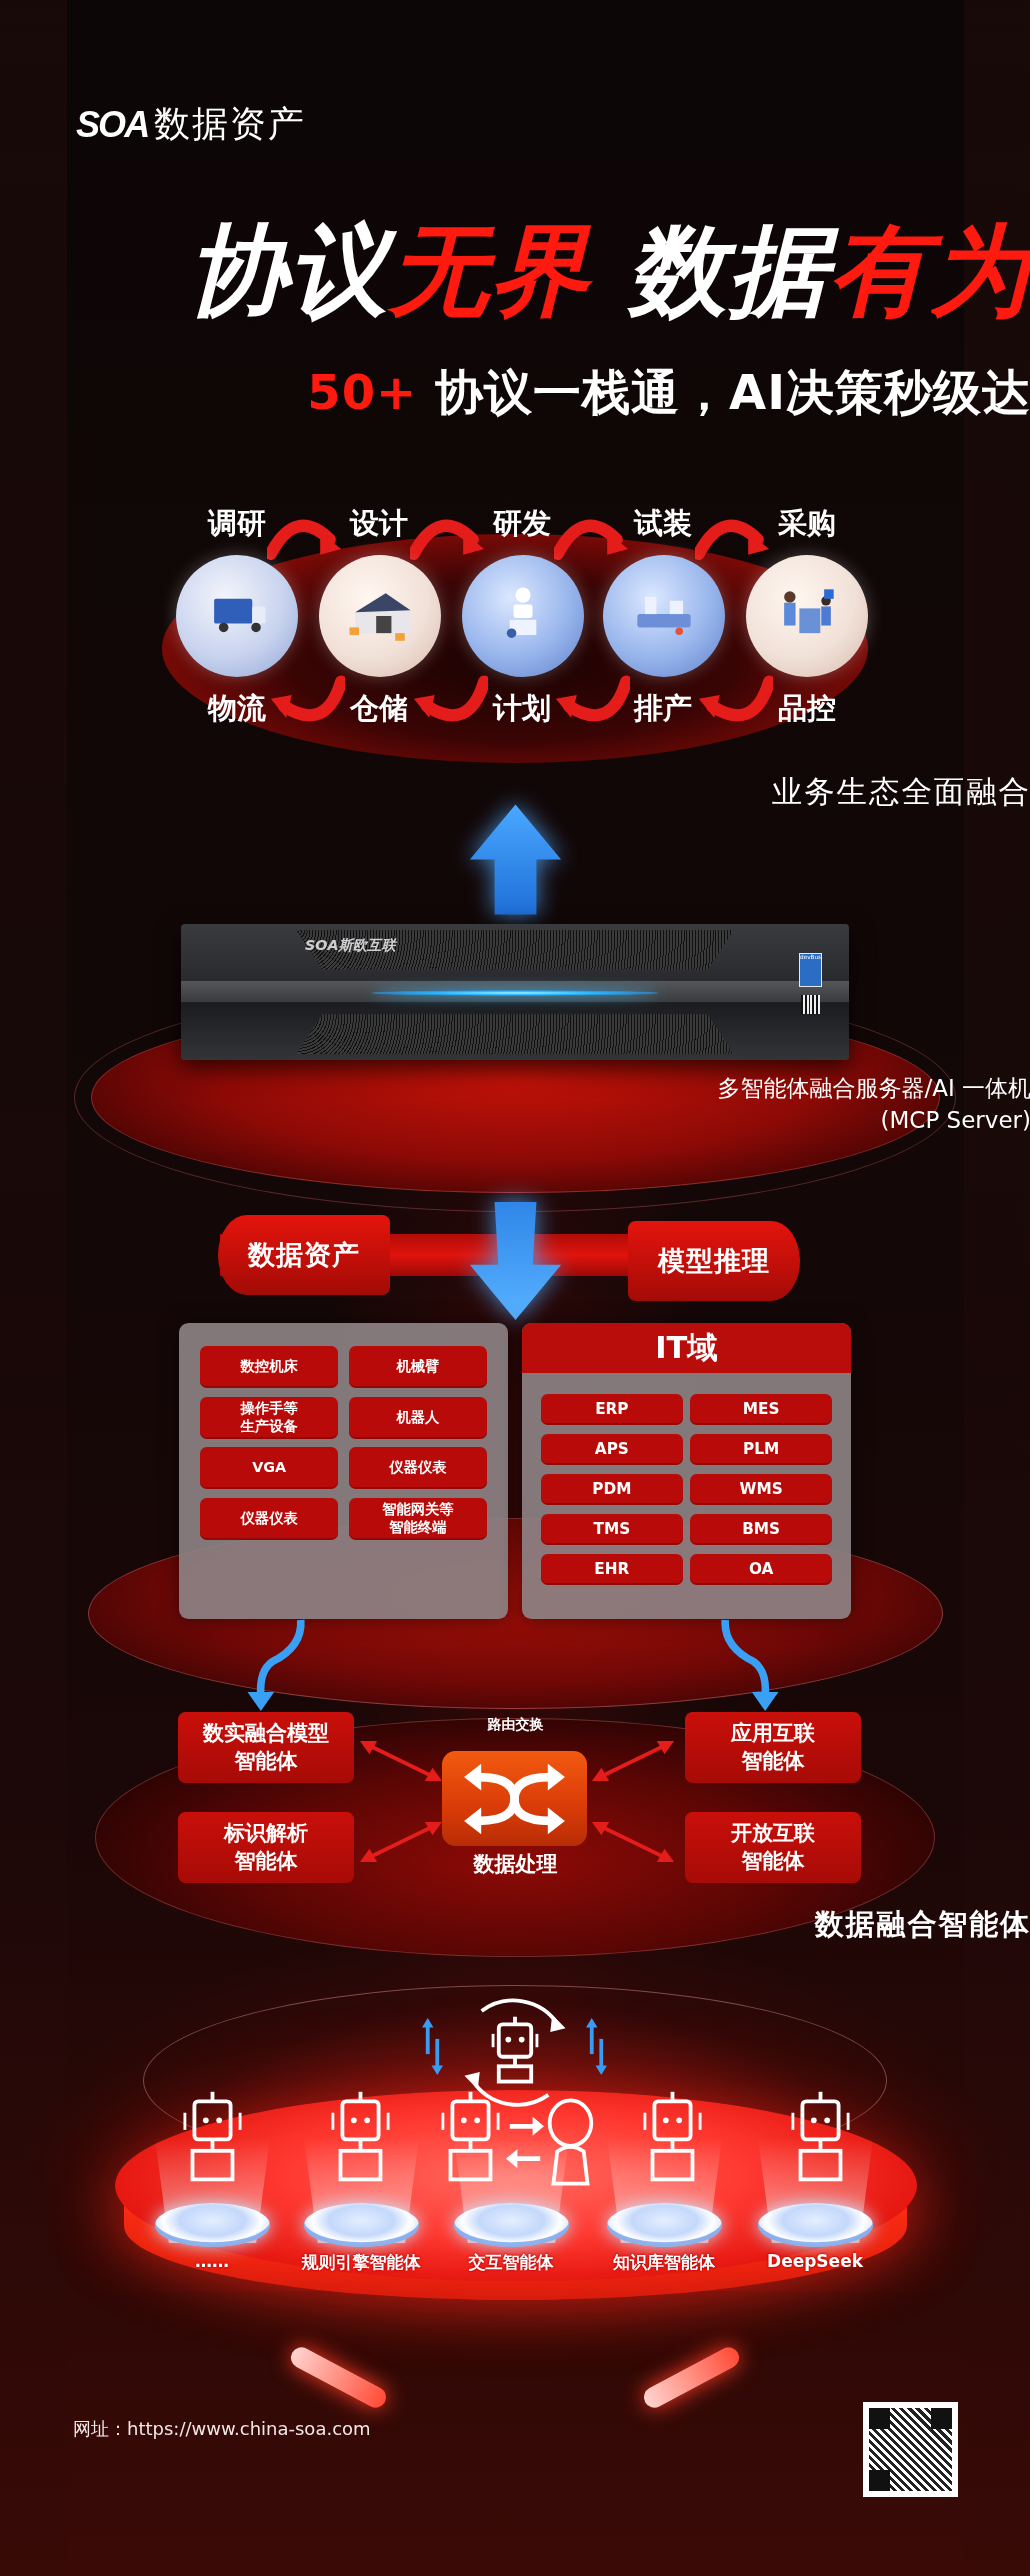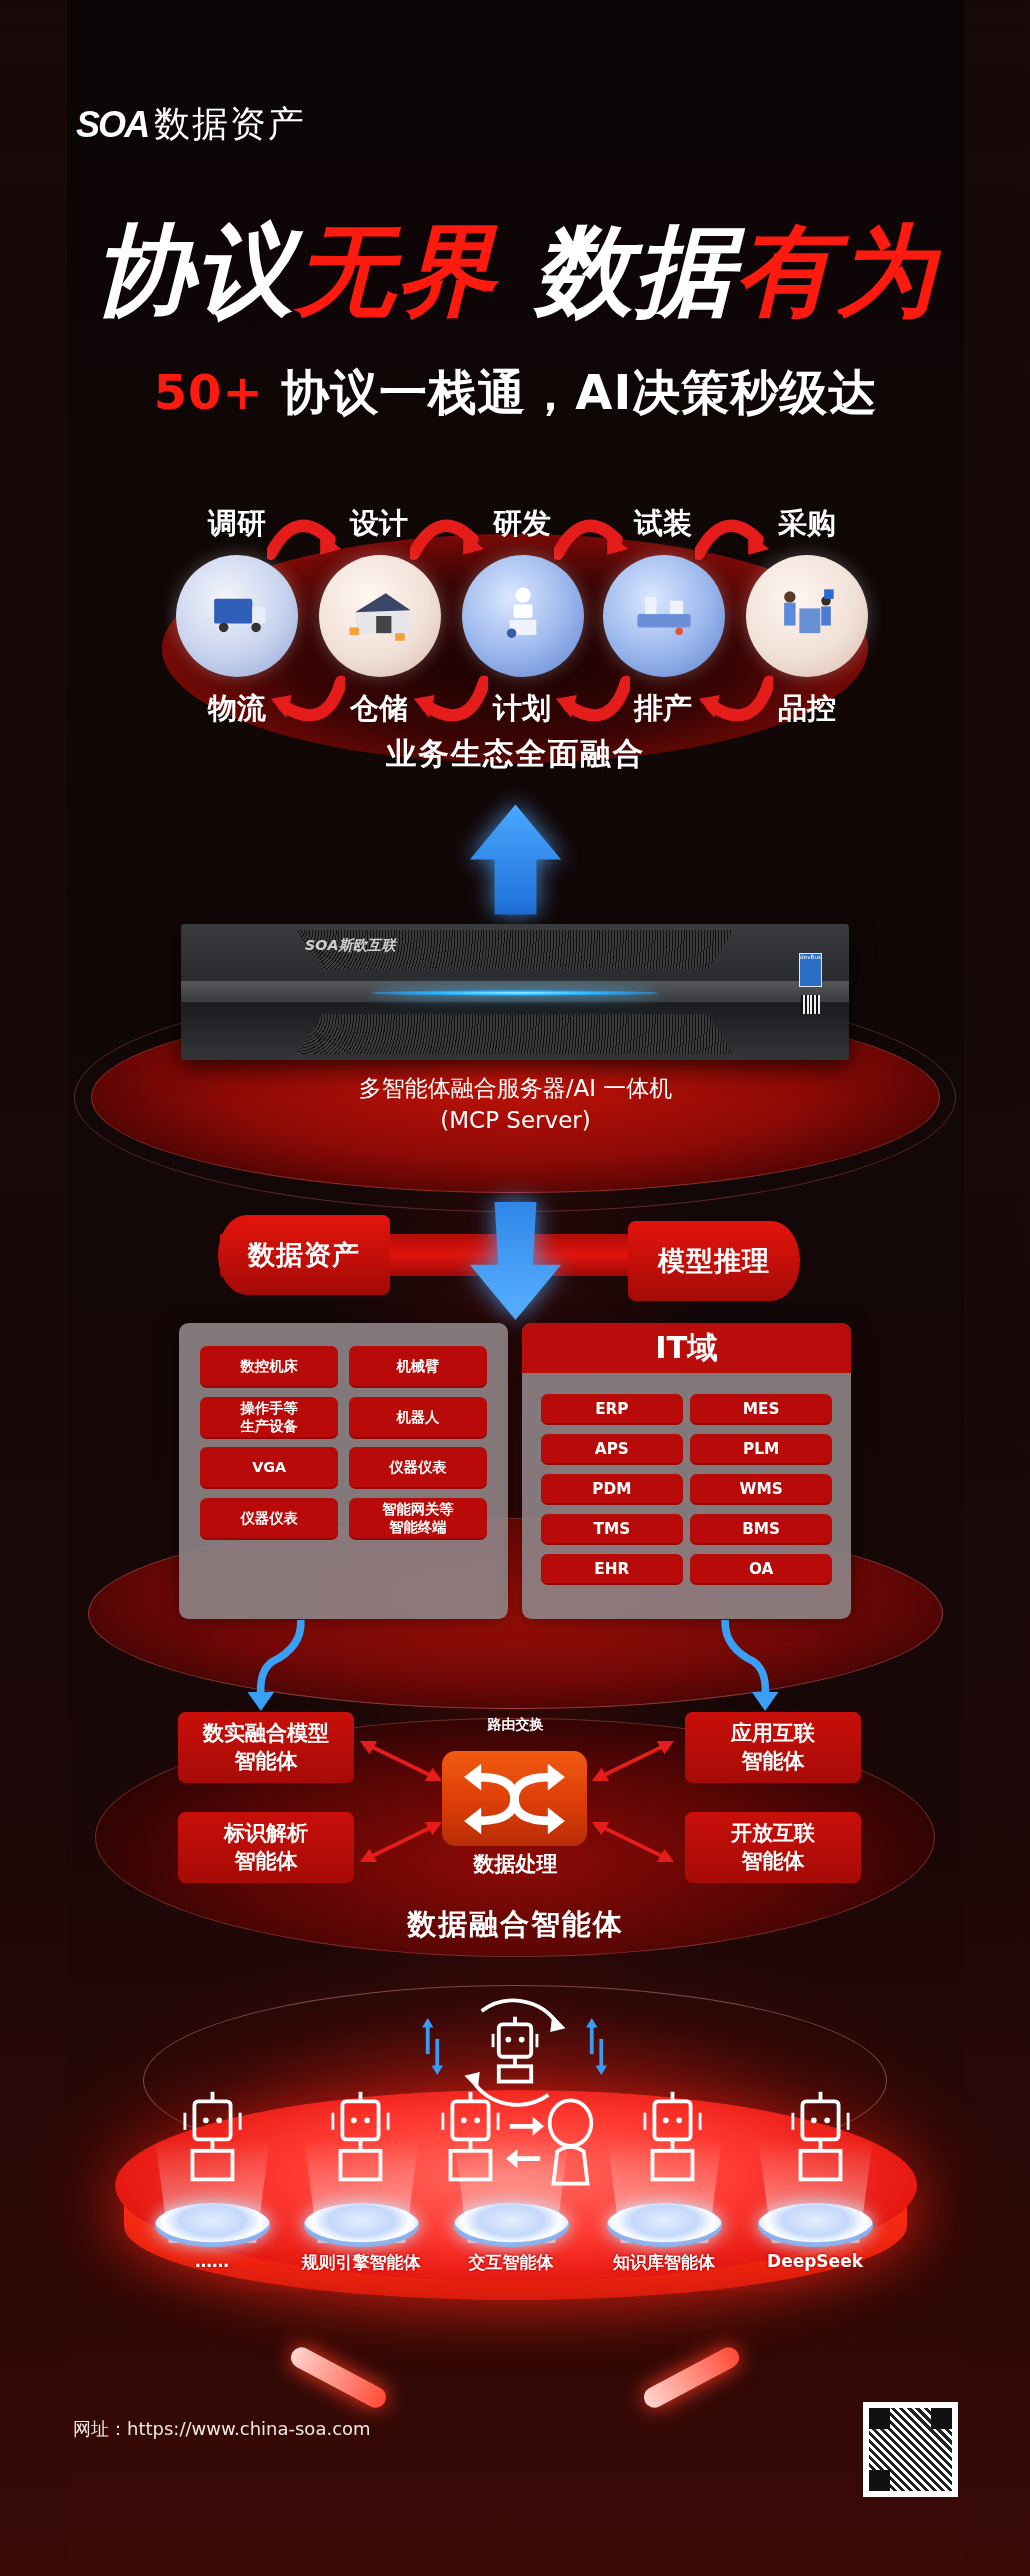--- a/index.html
+++ b/index.html
@@ -4,21 +4,21 @@
 <style>
   *{box-sizing:border-box;margin:0;padding:0}
   html,body{width:1031px;height:2576px;background:#0a0505;overflow:hidden}
   body{font-family:"DejaVu Sans","Liberation Sans",sans-serif;color:#fff;position:relative}
   .bg{position:absolute;inset:0;
     background:
       radial-gradient(ellipse 286px 859px at 515px 1527px, rgba(110,10,10,.35), transparent 70%),
       linear-gradient(180deg,#0d0606 0%,#120707 40%,#1a0707 70%,#3a0a06 100%);}
   .pillar{position:absolute;background:linear-gradient(180deg,rgba(60,20,20,.25),rgba(30,10,10,.05));}
   .abs{position:absolute}
-  .center{left:0;right:0;text-align:center}
+  .center{left:0;right:0;text-align:right}
 
   
   .logo{left:76px;top:100px;display:flex;align-items:center;gap:5.7px}
   .logo-mark{font-family:"Liberation Sans",sans-serif;font-weight:900;font-style:italic;font-size:36px;letter-spacing:-1.9px;color:#fff}
   .logo-cn{font-size:36px;font-weight:400;color:#fff;letter-spacing:1.9px}
 
   
   .headline{top:221px;font-size:99px;font-weight:900;font-style:italic;letter-spacing:1.9px;line-height:1}
   .headline .w{color:#fff}
   .headline .r{color:#ff1a10}
@@ -28,21 +28,21 @@
     background:radial-gradient(ellipse at 50% 55%,#1a0303 0%,#3a0404 45%,#8e0c07 80%,#c2150c 100%);}
 
   .step-label{font-size:29px;font-weight:700;color:#fff;width:86px;text-align:center}
   .bubble{width:122px;height:122px;border-radius:50%;
     background:radial-gradient(circle at 40% 35%,#f3f5fb 0%,#c8d3ee 55%,#8ea3d4 100%);
     box-shadow:0 0 17px rgba(255,255,255,.25);overflow:hidden;display:flex;align-items:center;justify-content:center}
   .bubble.warm{background:radial-gradient(circle at 40% 35%,#fff7f0 0%,#f1e1d8 55%,#d8b9ad 100%)}
   .bubble.blue{background:radial-gradient(circle at 40% 35%,#dbe8ff 0%,#98b5ec 55%,#5d7fc8 100%)}
   .bubble svg{width:80px;height:80px}
   .curve-arrow{width:76px;height:57px}
-  .eco-title{top:734px;font-size:30.5px;font-weight:700;letter-spacing:1.9px}
+  .eco-title{top:772px;font-size:30.5px;font-weight:400;letter-spacing:1.9px}
 
   
   .arrow-up{left:468px;top:802px;width:95px;height:115px;filter:drop-shadow(0 0 11.5px rgba(80,170,255,.8))}
 
   
   .server-plat{left:91px;top:1002px;width:849px;height:191px;border-radius:50%;
     border:1.9px solid rgba(230,120,120,.35);
     background:radial-gradient(ellipse at 50% 40%,#c21208 0%,#8e0a06 50%,#3a0303 85%,rgba(20,2,2,0) 100%)}
   .server-plat-ring{left:74px;top:983px;width:882px;height:229px;border-radius:50%;border:1.4px solid rgba(220,100,100,.35)}
   .server{left:181px;top:924px;width:668px;height:136px;border-radius:3.8px;

